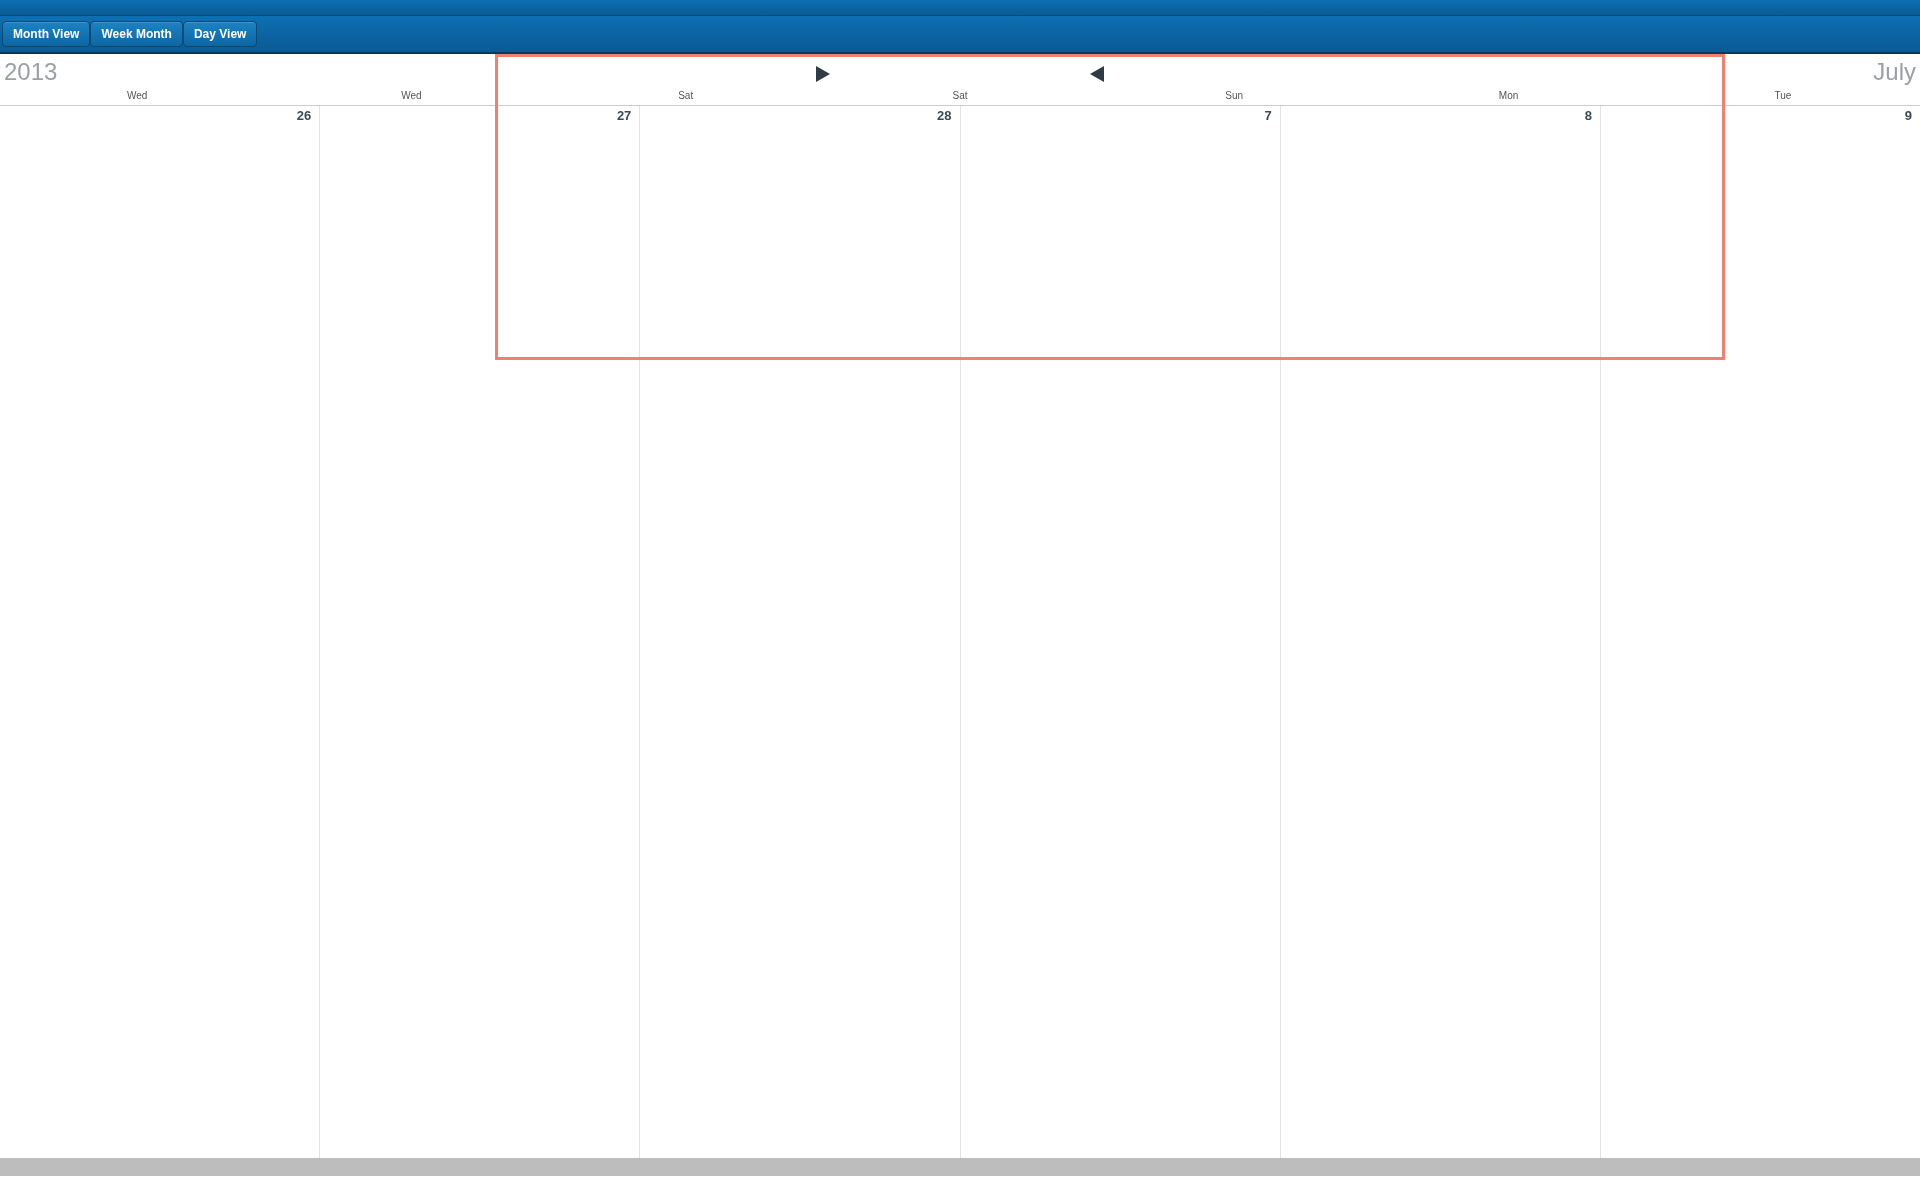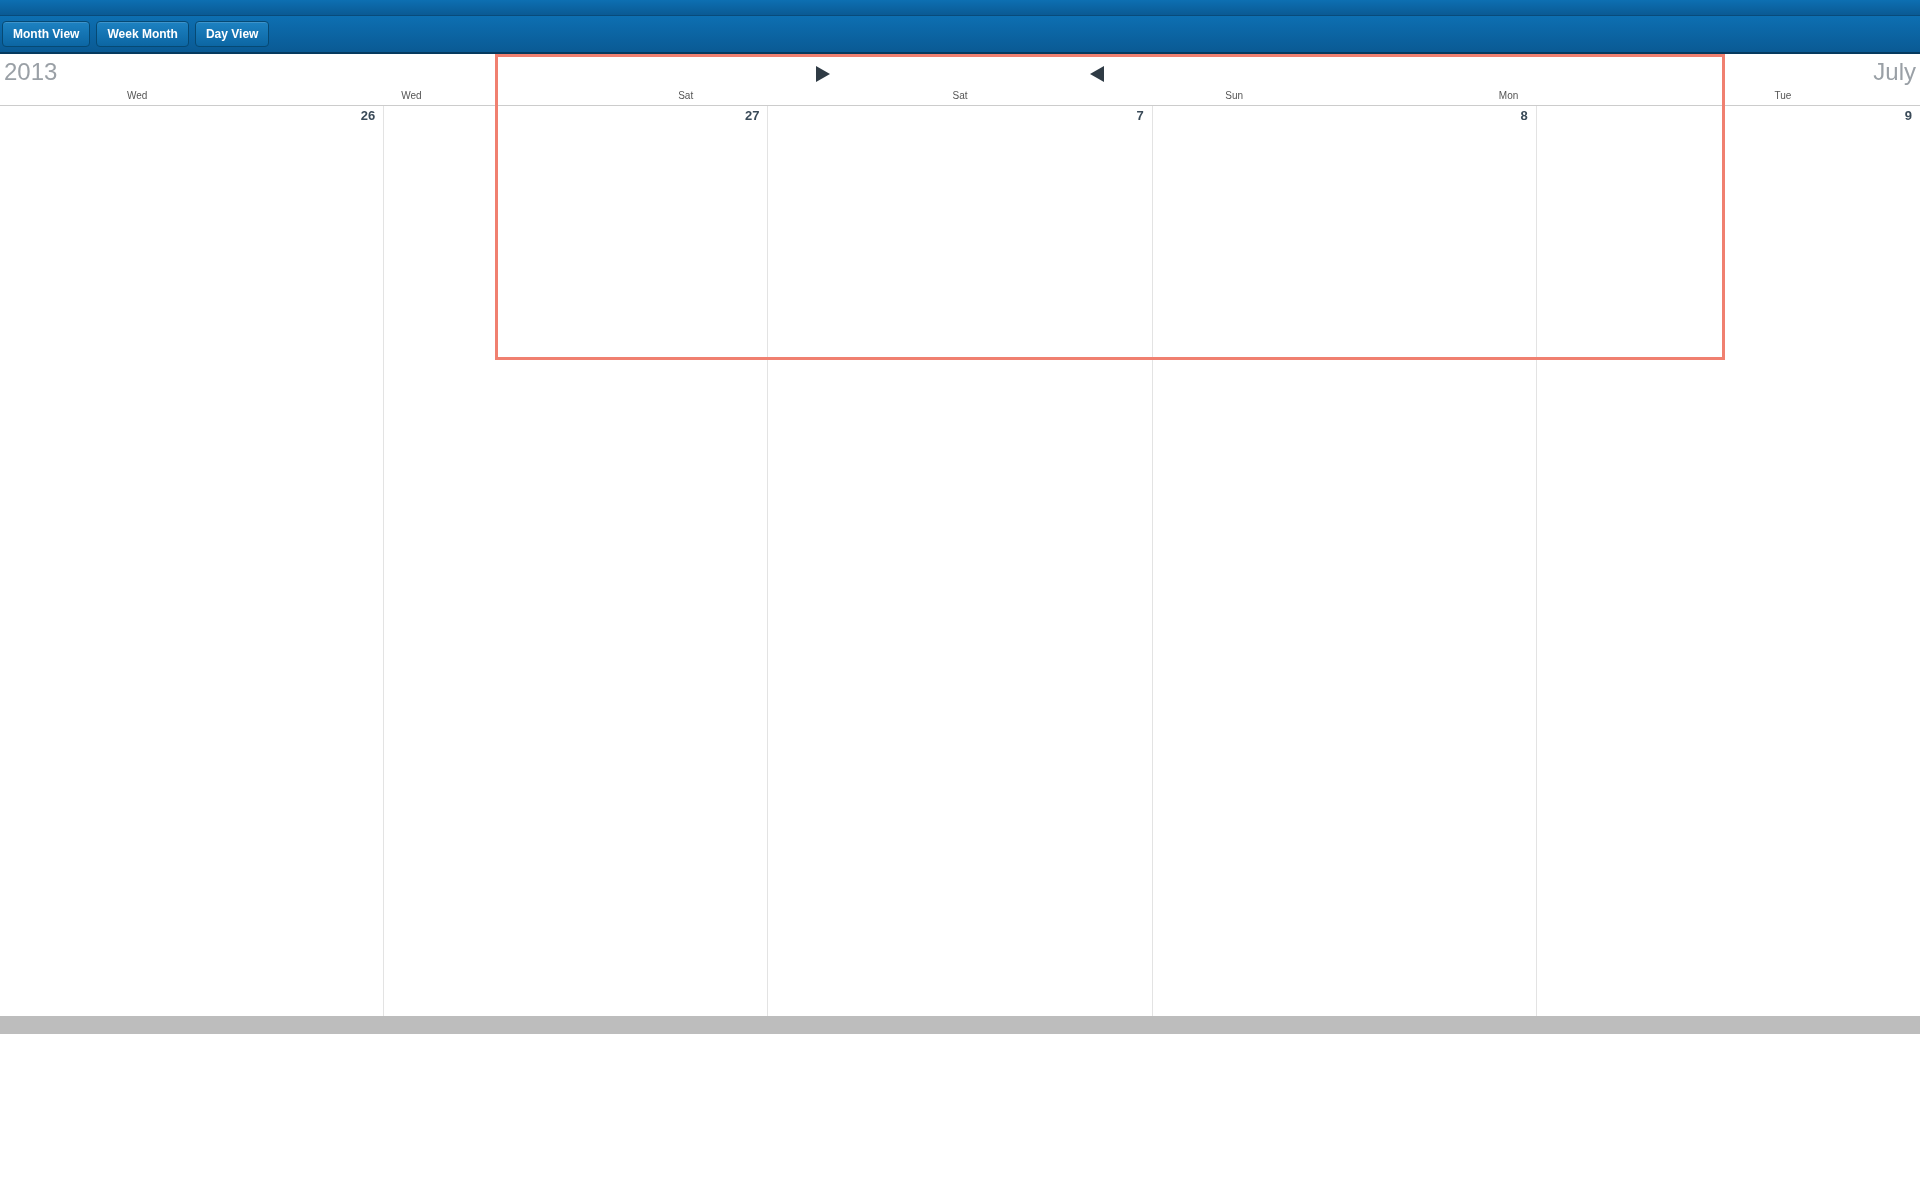--- a/index.html
+++ b/index.html
@@ -9,21 +9,20 @@
       background: linear-gradient(#0d6fb2, #0a5a94);
       height: 16px;
       border-bottom: 1px solid #084b7b;
     }
 
     .toolbar {
       background: linear-gradient(#0d6fb2, #0a5a94);
       padding: 5px 0 5px 2px;
       border-bottom: 2px solid #063a5f;
       display: flex;
-      gap: 6px;
     }
 
     .toolbar-btn {
       background: linear-gradient(#1d82c2, #0c66a3);
       border: 1px solid #064973;
       border-radius: 4px;
       color: #fff;
       font-size: 12px;
       font-weight: bold;
       padding: 5px 10px;
@@ -87,21 +86,21 @@
       text-align: center;
       font-size: 10px;
       color: #555;
       border-bottom: 1px solid #ccc;
       padding-bottom: 4px;
     }
 
     .grid {
       display: flex;
       padding-top: 51px;
-      height: 962px;
+      height: 1104px;
     }
     .day-col {
       flex: 1;
       border-right: 1px solid #e3e3e3;
       position: relative;
     }
     .day-col:last-child { border-right: none; }
     .day-num {
       position: absolute;
       top: 3px;
@@ -161,20 +160,23 @@
   </div>
 
   <div class="grid">
     <div class="day-col">
       <div class="day-num">26</div>
     </div>
     <div class="day-col">
       <div class="day-num">27</div>
     </div>
     <div class="day-col">
+      <div class="day-num">28</div>
+    </div>
+    <div class="day-col">
       <div class="day-num">7</div>
     </div>
     <div class="day-col">
       <div class="day-num">8</div>
     </div>
     <div class="day-col">
       <div class="day-num">9</div>
     </div>
   </div>
 

